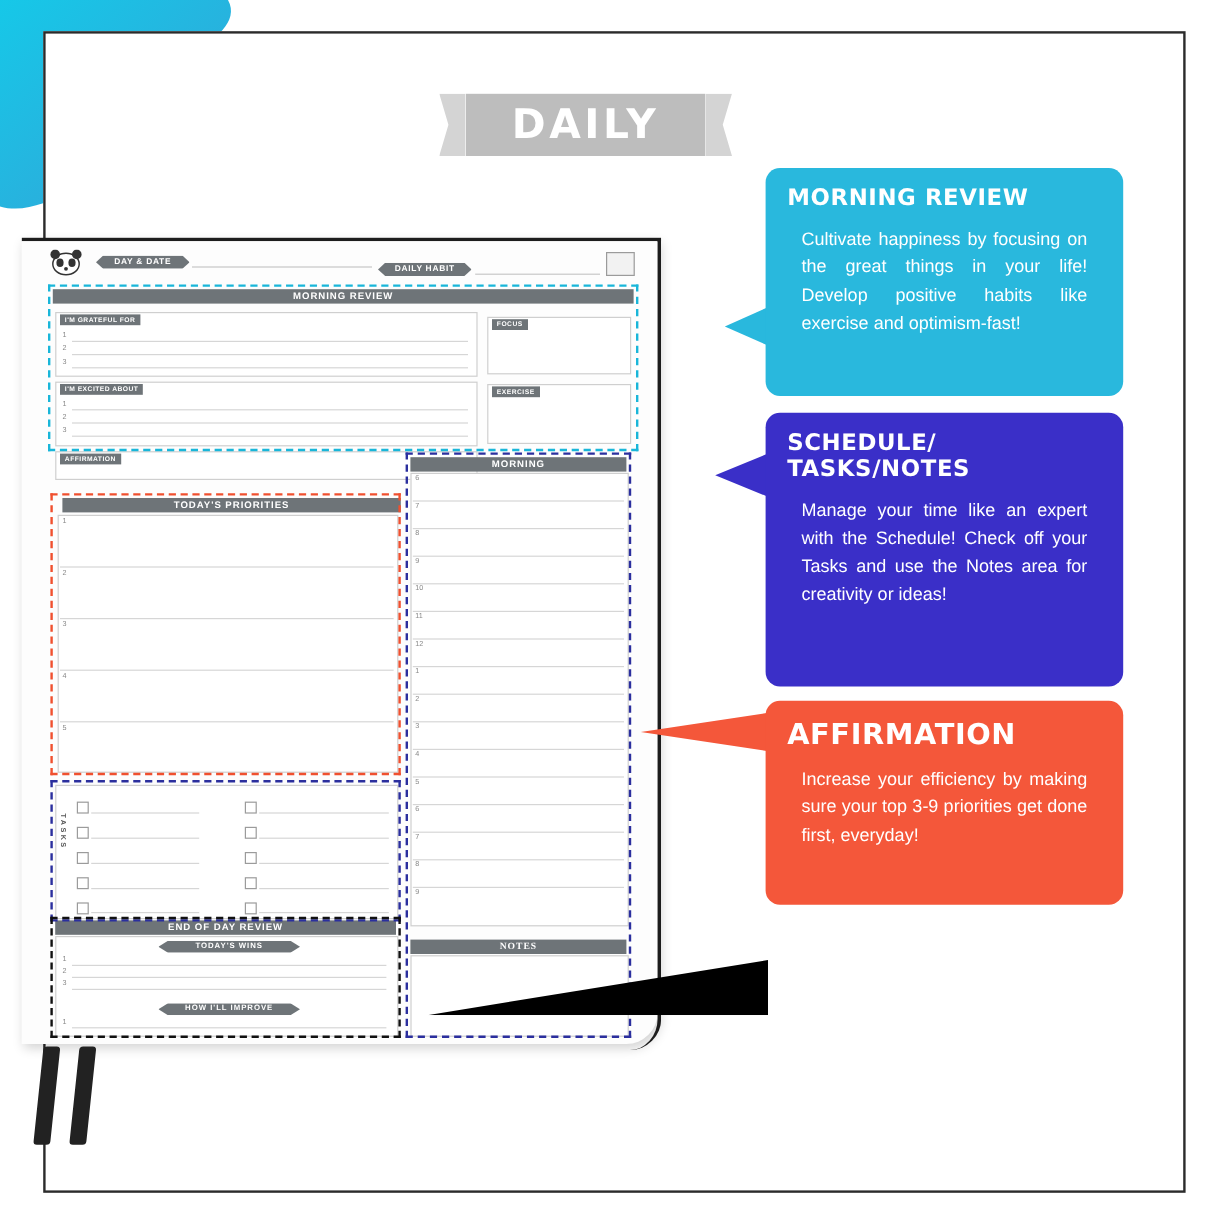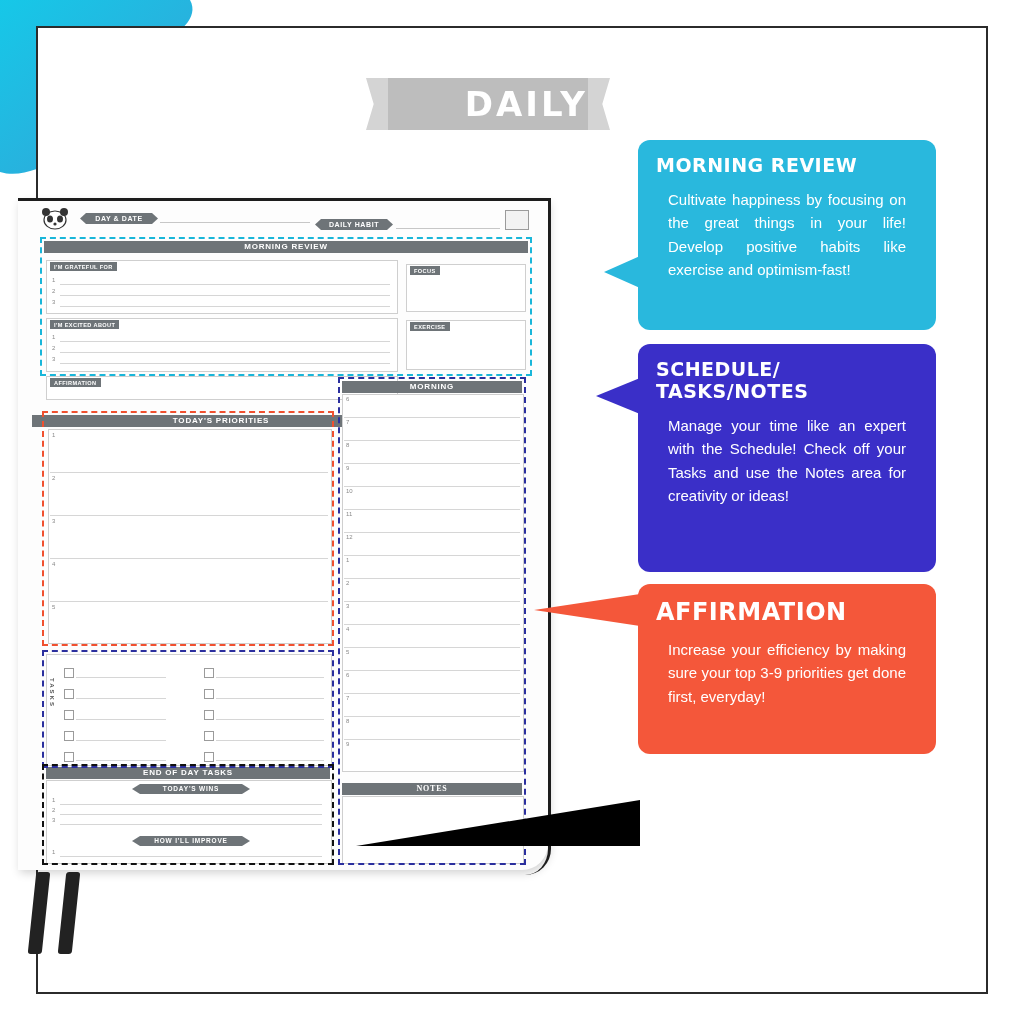--- a/index.html
+++ b/index.html
@@ -25,21 +25,21 @@
     position:absolute;left:0;top:0;width:300px;height:210px;
     pointer-events:none;
   }
   
   .banner-wrap{
     position:absolute;left:388px;top:78px;width:200px;height:56px;
   }
   .banner{
     position:absolute;left:0;top:0;width:200px;height:52px;
     background:#bdbdbd;
-    display:flex;align-items:center;justify-content:flex-end;
+    display:flex;align-items:center;justify-content:center;
     clip-path:polygon(0 0,100% 0,100% 100%,0 100%);
   }
   .banner-txt{
     color:#ffffff;font-size:34px;font-weight:bold;letter-spacing:3px;
     font-family:"DejaVu Sans", sans-serif;
   }
   .banner-tail-l,.banner-tail-r{
     position:absolute;top:0;width:22px;height:52px;background:#d4d4d4;
   }
   .banner-tail-l{left:-22px;clip-path:polygon(0 0,100% 0,100% 100%,0 100%,35% 50%);}
@@ -231,21 +231,21 @@
   <div class="rule" style="left:60px;top:363px;width:330px;"></div>
 
   <div class="box" style="left:46px;top:376px;width:350px;height:22px;"></div>
   <div class="mini-label" style="left:50px;top:378px;">AFFIRMATION</div>
 
   <div class="box" style="left:406px;top:264px;width:118px;height:46px;"></div>
   <div class="mini-label" style="left:410px;top:266px;">FOCUS</div>
   <div class="box" style="left:406px;top:320px;width:118px;height:48px;"></div>
   <div class="mini-label" style="left:410px;top:322px;">EXERCISE</div>
 
-  <div class="bar" style="left:32px;top:415px;width:282px;padding-left:48px;">TODAY'S PRIORITIES</div>
+  <div class="bar" style="left:52px;top:415px;width:282px;">TODAY'S PRIORITIES</div>
   <div class="box" style="left:48px;top:429px;width:282px;height:213px;"></div>
   <div class="numlbl" style="left:52px;top:432px;">1</div>
   <div class="rule" style="left:50px;top:472px;width:278px;"></div>
   <div class="numlbl" style="left:52px;top:475px;">2</div>
   <div class="rule" style="left:50px;top:515px;width:278px;"></div>
   <div class="numlbl" style="left:52px;top:518px;">3</div>
   <div class="rule" style="left:50px;top:558px;width:278px;"></div>
   <div class="numlbl" style="left:52px;top:561px;">4</div>
   <div class="rule" style="left:50px;top:601px;width:278px;"></div>
   <div class="numlbl" style="left:52px;top:604px;">5</div>
@@ -302,21 +302,21 @@
   <div class="rule" style="left:216px;top:677px;width:108px;"></div>
   <div class="chk" style="left:204px;top:689px;"></div>
   <div class="rule" style="left:216px;top:698px;width:108px;"></div>
   <div class="chk" style="left:204px;top:710px;"></div>
   <div class="rule" style="left:216px;top:719px;width:108px;"></div>
   <div class="chk" style="left:204px;top:731px;"></div>
   <div class="rule" style="left:216px;top:740px;width:108px;"></div>
   <div class="chk" style="left:204px;top:752px;"></div>
   <div class="rule" style="left:216px;top:760px;width:108px;"></div>
 
-  <div class="bar" style="left:46px;top:767px;width:284px;">END OF DAY TASKS</div>
+  <div class="bar" style="left:46px;top:767px;width:284px;">END OF DAY REVIEW</div>
   <div class="box" style="left:46px;top:780px;width:284px;height:82px;"></div>
   <div class="bar sm arrow-both" style="left:132px;top:784px;width:118px;clip-path:polygon(8px 0,calc(100% - 8px) 0,100% 50%,calc(100% - 8px) 100%,8px 100%,0 50%);">TODAY'S WINS</div>
   <div class="numlbl" style="left:52px;top:797px;">1</div>
   <div class="rule" style="left:60px;top:804px;width:262px;"></div>
   <div class="numlbl" style="left:52px;top:807px;">2</div>
   <div class="rule" style="left:60px;top:814px;width:262px;"></div>
   <div class="numlbl" style="left:52px;top:817px;">3</div>
   <div class="rule" style="left:60px;top:824px;width:262px;"></div>
   <div class="bar sm arrow-both" style="left:132px;top:836px;width:118px;clip-path:polygon(8px 0,calc(100% - 8px) 0,100% 50%,calc(100% - 8px) 100%,8px 100%,0 50%);">HOW I'LL IMPROVE</div>
   <div class="numlbl" style="left:52px;top:849px;">1</div>

